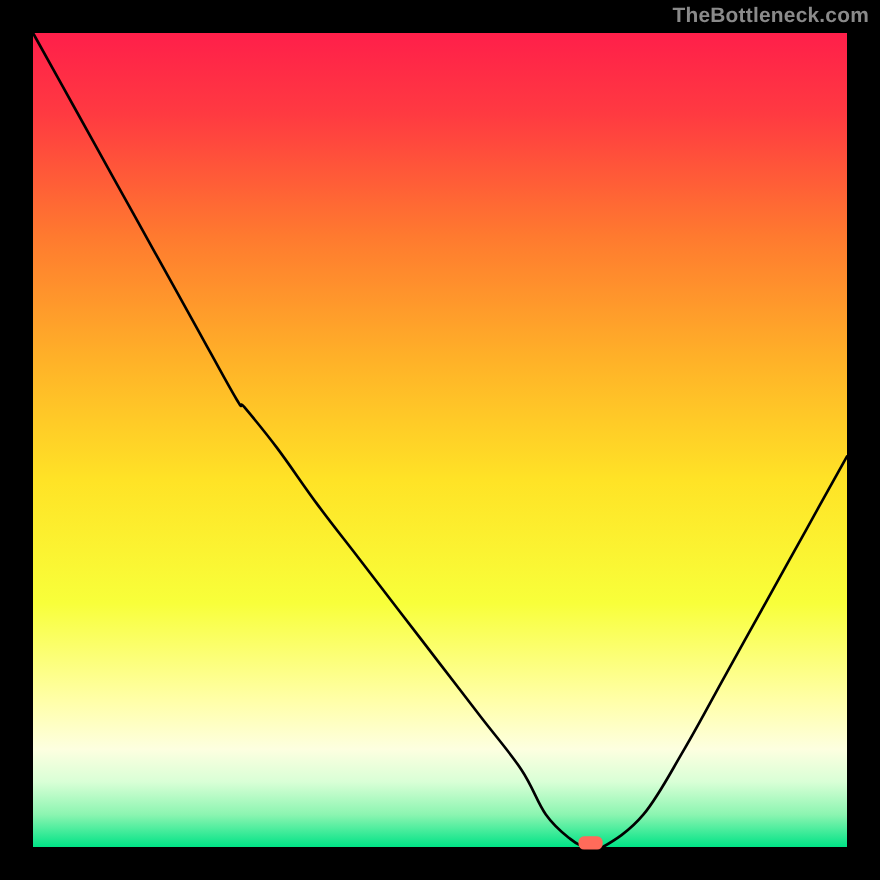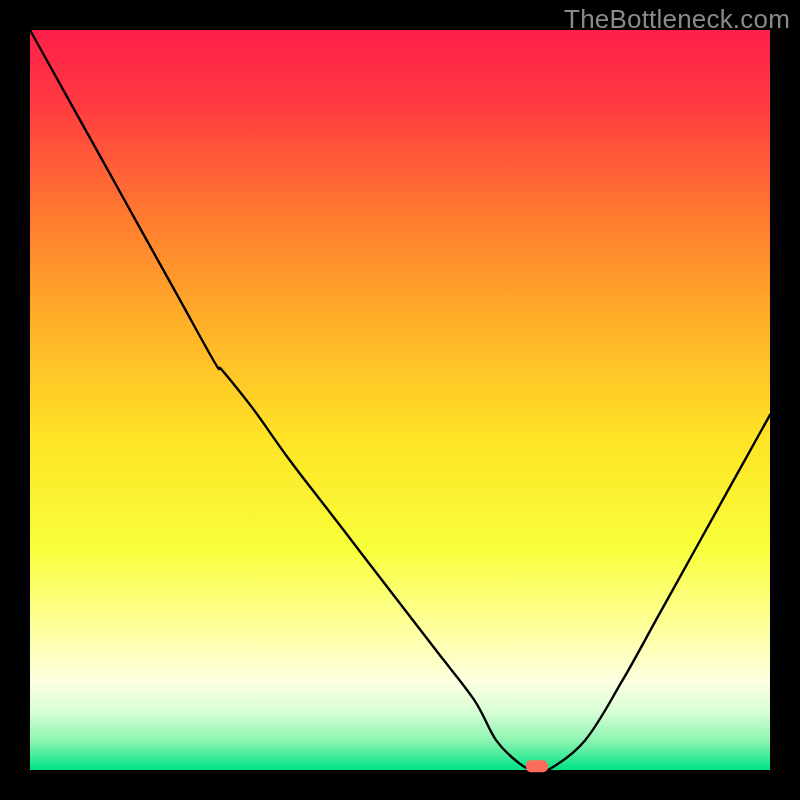--- a/index.html
+++ b/index.html
@@ -17,22 +17,22 @@
     top: 0;
     width: 800px;
     height: 800px;
     background: #000;
   }
   .watermark {
     position: absolute;
     top: 4px;
     right: 10px;
     color: #8a8a8a;
-    font-size: 26px;
-    font-weight: 400;
+    font-size: 19px;
+    font-weight: 700;
     letter-spacing: 0.2px;
     user-select: none;
   }
   svg {
     position: absolute;
     left: 0;
     top: 0;
   }
 </style>
 </head>

